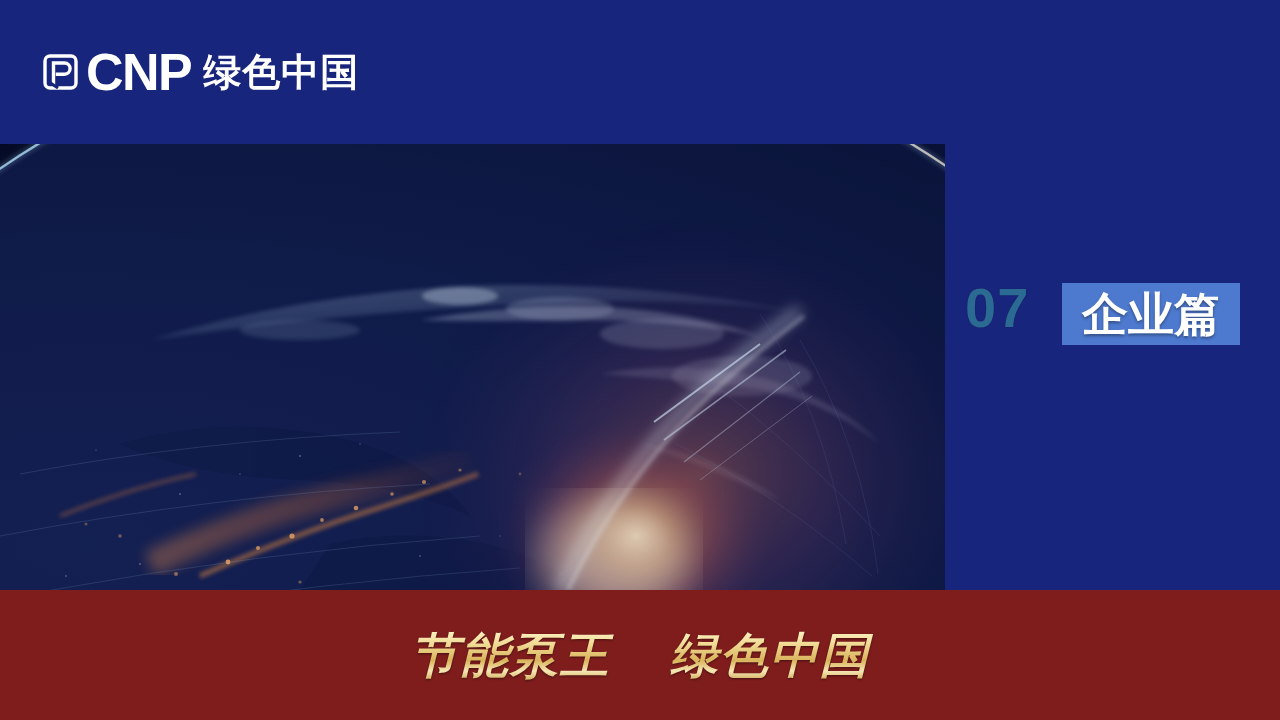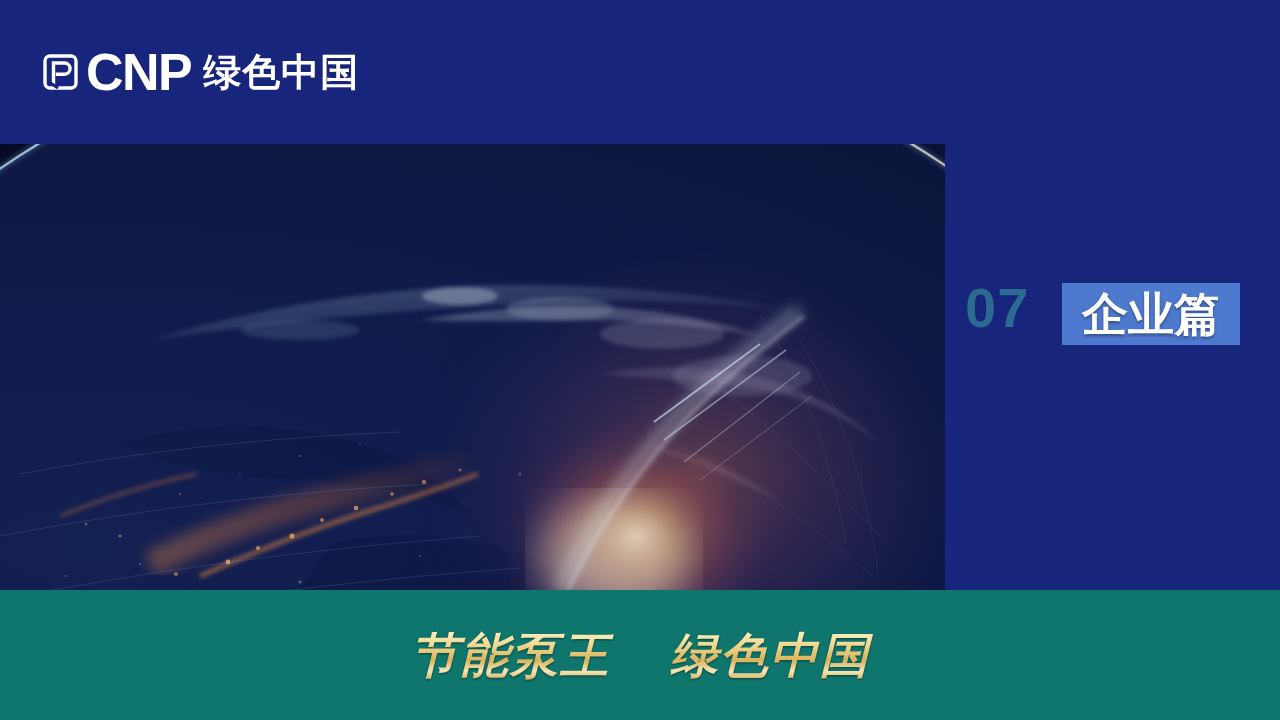--- a/index.html
+++ b/index.html
@@ -103,21 +103,21 @@
     white-space: nowrap;
     text-shadow: 0 2px 3px rgba(0,0,0,.35);
     font-family: "Liberation Sans", "DejaVu Sans", sans-serif;
   }
 
   
   #tagline-band {
     position: absolute;
     left: 0; top: 590px;
     width: 1280px; height: 130px;
-    background: #0f766e;
+    background: #7f1d1d;
   }
   #tagline {
     position: absolute;
     left: 0; top: 38px;
     width: 1280px;
     text-align: center;
     font-size: 48px;
     font-weight: 700;
     font-style: italic;
     line-height: 54px;

